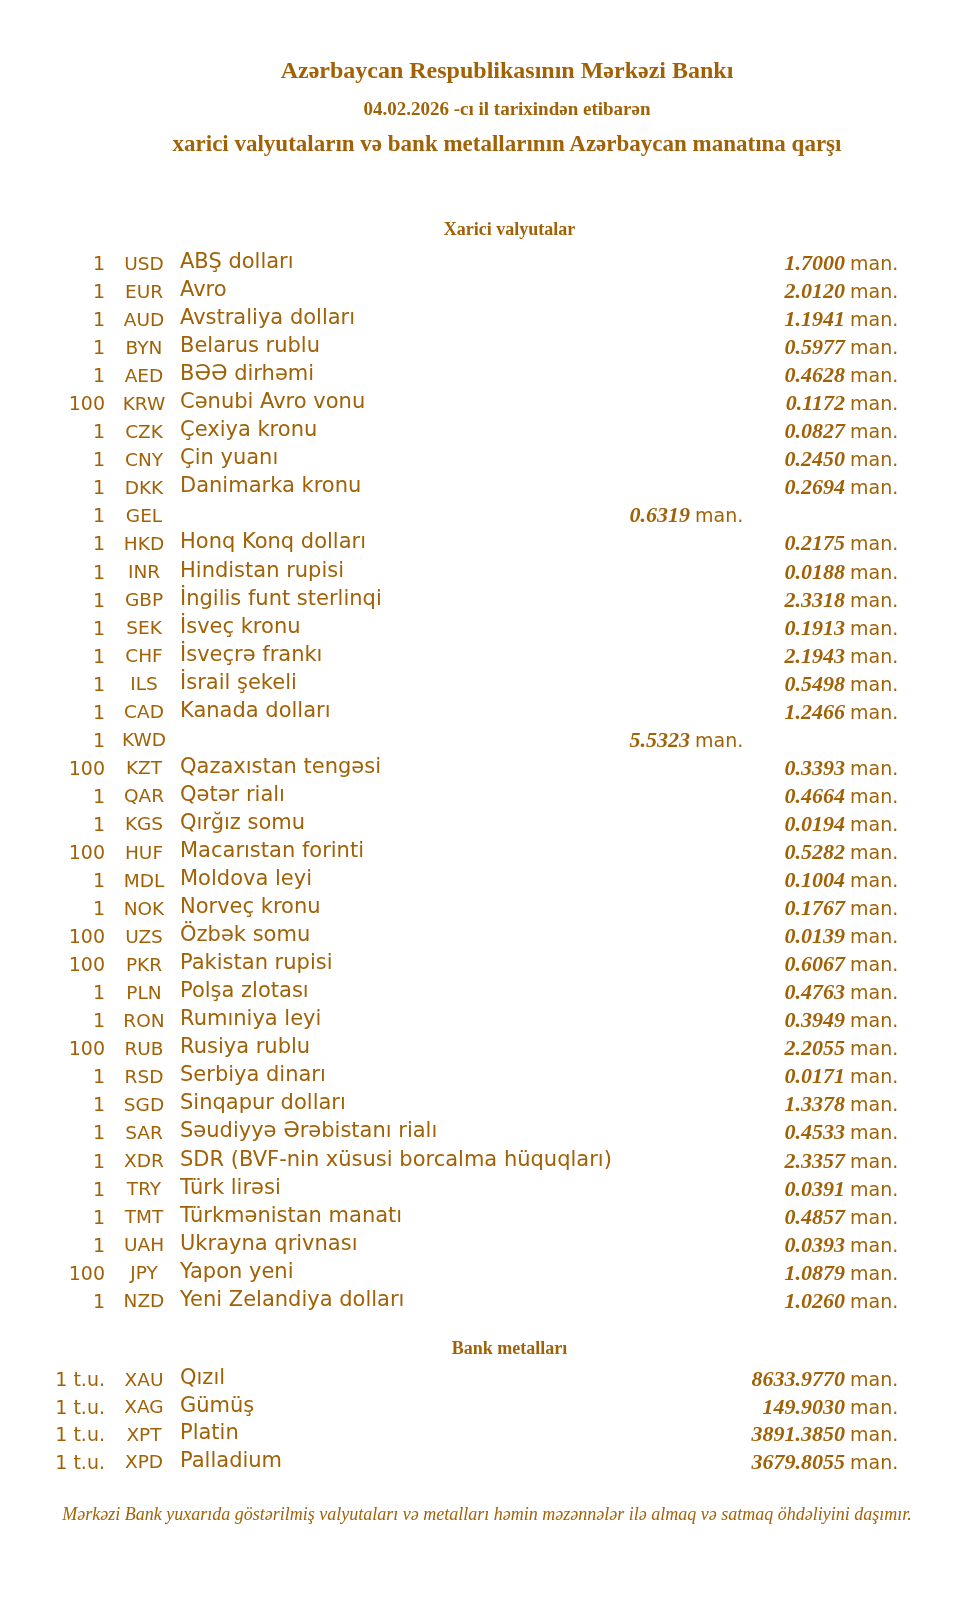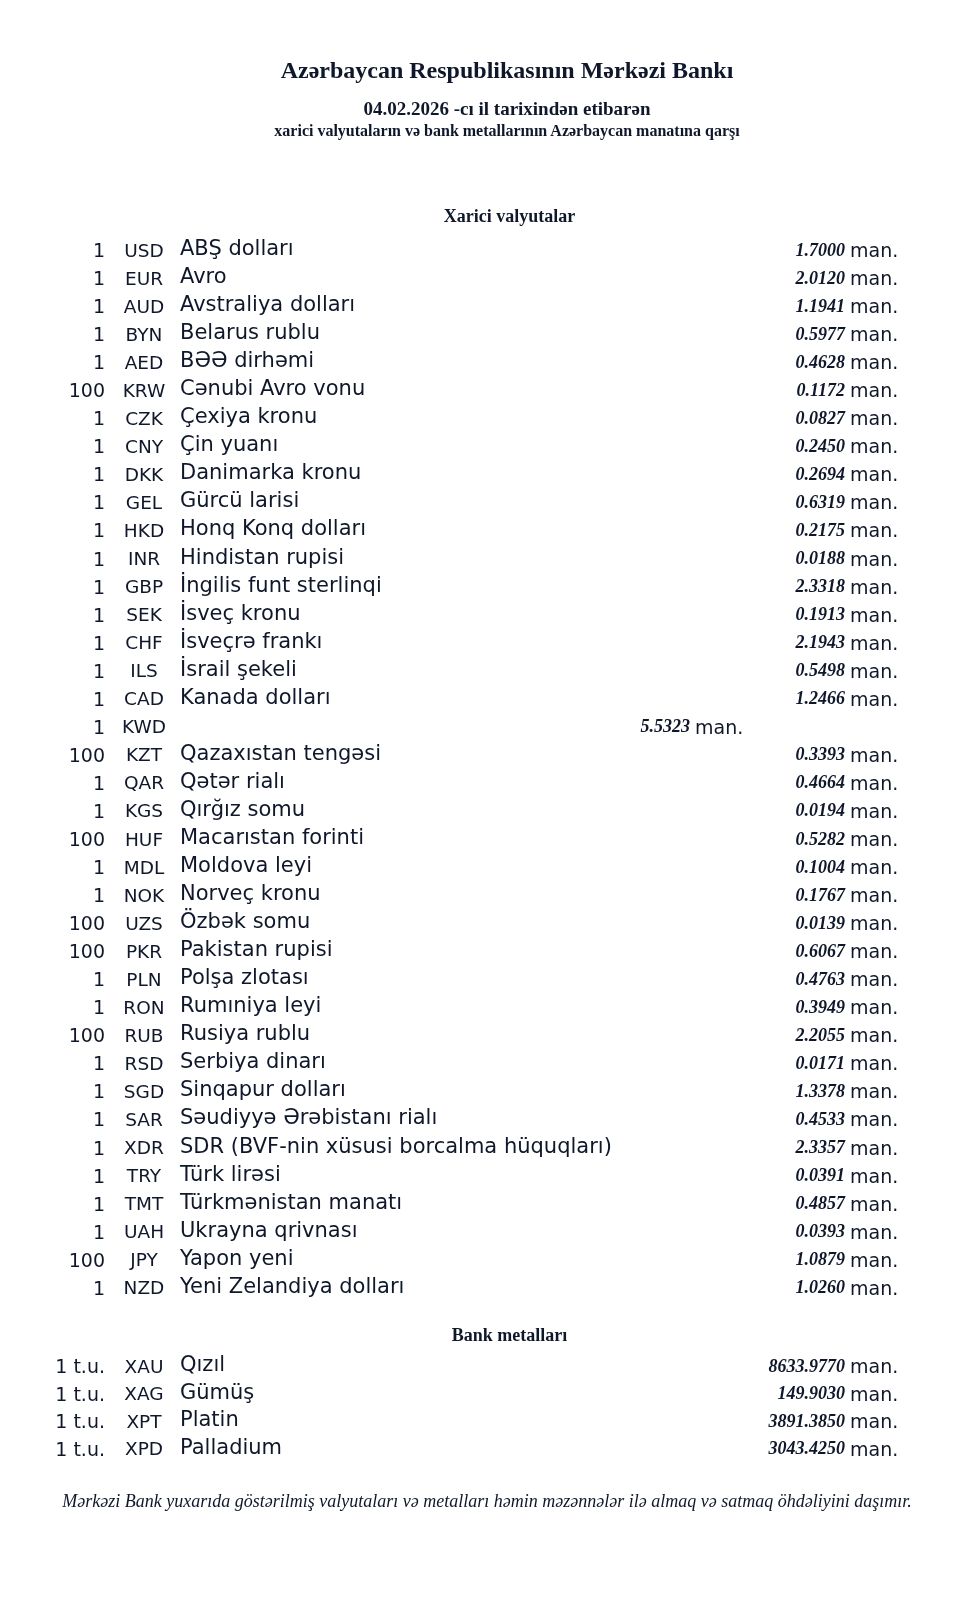--- a/index.html
+++ b/index.html
@@ -1,36 +1,36 @@
 <!DOCTYPE html>
 <html><head>
 <meta charset="utf-8">
 <style>
   html, body { margin: 0; padding: 0; background: #ffffff; }
   .page {
     position: relative;
     width: 974px;
     height: 1598px;
     background: #ffffff;
-    color: #0f172a;
+    color: #a16207;
     font-family: "DejaVu Sans", sans-serif;
     overflow: hidden;
     box-sizing: border-box;
   }
   
   .header {
     text-align: center;
     padding-top: 56px;
     padding-left: 40px;
     font-family: "Liberation Serif", serif;
     font-weight: bold;
   }
   .title     { font-size: 24px; line-height: 28px; }
   .date-line { font-size: 19px; line-height: 22px; margin-top: 14px; }
-  .subtitle  { font-size: 16px; line-height: 22px; }
+  .subtitle  { font-size: 23px; line-height: 22px; margin-top: 13px; }
 
   
   .section-title {
     text-align: center;
     padding-left: 45px;
     font-family: "Liberation Serif", serif;
     font-weight: bold;
     font-size: 18px;
     line-height: 21px;
   }
@@ -48,21 +48,21 @@
   }
   .metals-table .row { height: 27.4px; }
   .qty  { text-align: right; padding-right: 3px; font-size: 19px; white-space: nowrap; }
   .code { text-align: center; font-size: 18.5px; }
   .name { font-size: 21px; position: relative; top: -2px; white-space: nowrap; }
   .rate {
     text-align: right;
     font-family: "Liberation Serif", serif;
     font-weight: bold;
     font-style: italic;
-    font-size: 18px;
+    font-size: 22px;
     white-space: nowrap;
   }
   .man  { font-size: 19px; padding-left: 5px; }
 
   
   .footer {
     margin-top: 28px;
     text-align: center;
     font-family: "Liberation Serif", serif;
     font-style: italic;
@@ -143,21 +143,20 @@
       <div class="row">
     <span class="qty">1</span>
     <span class="code">DKK</span>
     <span class="name">Danimarka kronu</span>
     <span class="rate">0.2694</span>
     <span class="man">man.</span>
   </div>
       <div class="row">
     <span class="qty">1</span>
     <span class="code">GEL</span>
-    <span class="name">Gürcü larisi</span>
     <span class="rate">0.6319</span>
     <span class="man">man.</span>
   </div>
       <div class="row">
     <span class="qty">1</span>
     <span class="code">HKD</span>
     <span class="name">Honq Konq dolları</span>
     <span class="rate">0.2175</span>
     <span class="man">man.</span>
   </div>
@@ -372,20 +371,20 @@
     <span class="qty">1 t.u.</span>
     <span class="code">XPT</span>
     <span class="name">Platin</span>
     <span class="rate">3891.3850</span>
     <span class="man">man.</span>
   </div>
       <div class="row">
     <span class="qty">1 t.u.</span>
     <span class="code">XPD</span>
     <span class="name">Palladium</span>
-    <span class="rate">3043.4250</span>
+    <span class="rate">3679.8055</span>
     <span class="man">man.</span>
   </div>
     </div>
 
   <div class="footer">Mərkəzi Bank yuxarıda göstərilmiş valyutaları və metalları həmin məzənnələr ilə almaq və satmaq öhdəliyini daşımır.</div>
 
 </div>
 
 </body></html>

